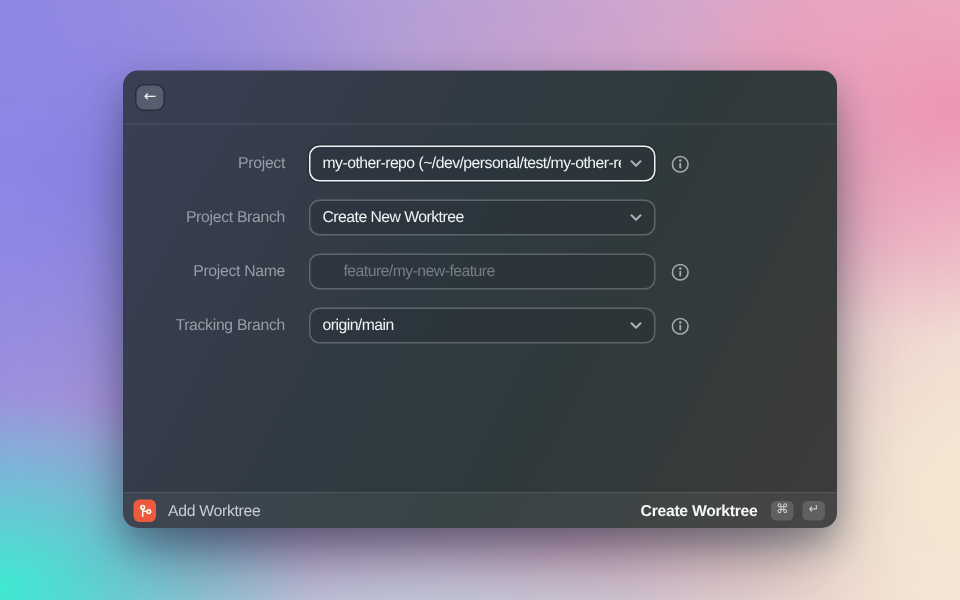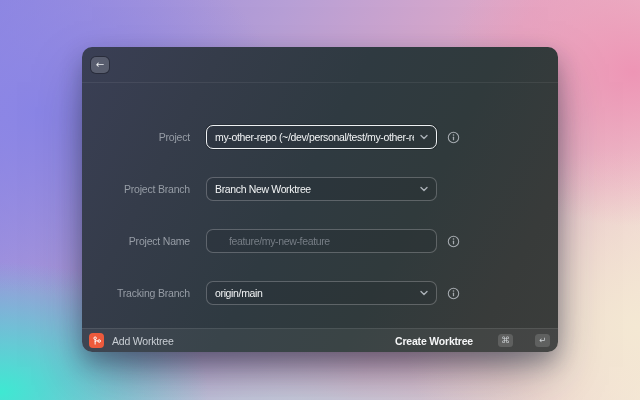--- a/index.html
+++ b/index.html
@@ -53,21 +53,20 @@
 
   .content {
     flex: 1 1 auto;
     padding-top: 14px;
   }
   .row {
     display: flex;
     align-items: center;
     height: 24px;
     margin-bottom: 12px;
-    margin-top: 28px;
   }
   .lbl {
     width: 108px;
     flex: 0 0 108px;
     text-align: right;
     font-size: 10.5px;
     color: #979da6;
     letter-spacing: -0.2px;
     padding-right: 0;
   }
@@ -141,21 +140,21 @@
   .footer-left { display: flex; align-items: center; gap: 8px; flex: 1 1 auto; }
   .app-icon {
     width: 15px; height: 15px;
     border-radius: 4px;
     background: #ed5a3c;
     display: flex;
     align-items: center;
     justify-content: center;
   }
   .footer-title { font-size: 10.5px; color: #c9ced4; letter-spacing: -0.2px; }
-  .footer-right { display: flex; align-items: center; gap: 22px; }
+  .footer-right { display: flex; align-items: center; gap: 6px; }
   .submit-label { font-size: 10.5px; font-weight: 700; color: #f5f6f7; letter-spacing: -0.2px; margin-right: 3px; cursor: pointer; }
   .keycap {
     min-width: 15px; height: 13px;
     padding: 0 2px;
     border-radius: 3.5px;
     background: rgba(255,255,255,0.15);
     color: #ced2d5;
     font-size: 8.5px;
     line-height: 13px;
     text-align: center;
@@ -187,21 +186,21 @@
             <circle cx="8" cy="8" r="6.4" fill="none" stroke="#a6abb0" stroke-width="1.3"></circle>
             <circle cx="8" cy="4.9" r="1" fill="#a6abb0"></circle>
             <rect x="7.25" y="6.8" width="1.5" height="4.6" rx="0.75" fill="#a6abb0"></rect>
           </svg>
       </span>
     </div>
 
     <div class="row">
       <span class="lbl">Project Branch</span>
       <div class="field">
-        <span class="val">Branch New Worktree</span>
+        <span class="val">Create New Worktree</span>
         <svg class="chev" width="8" height="6" viewBox="0 0 8 6">
             <path d="M1 1.5 L4 4.5 L7 1.5" fill="none" stroke="#aab0b6" stroke-width="1.4" stroke-linecap="round" stroke-linejoin="round"></path>
           </svg>
       </div>
     </div>
 
     <div class="row">
       <span class="lbl">Project Name</span>
       <input class="text-input" type="text" placeholder="feature/my-new-feature" style="">
       <span class="info-btn">

